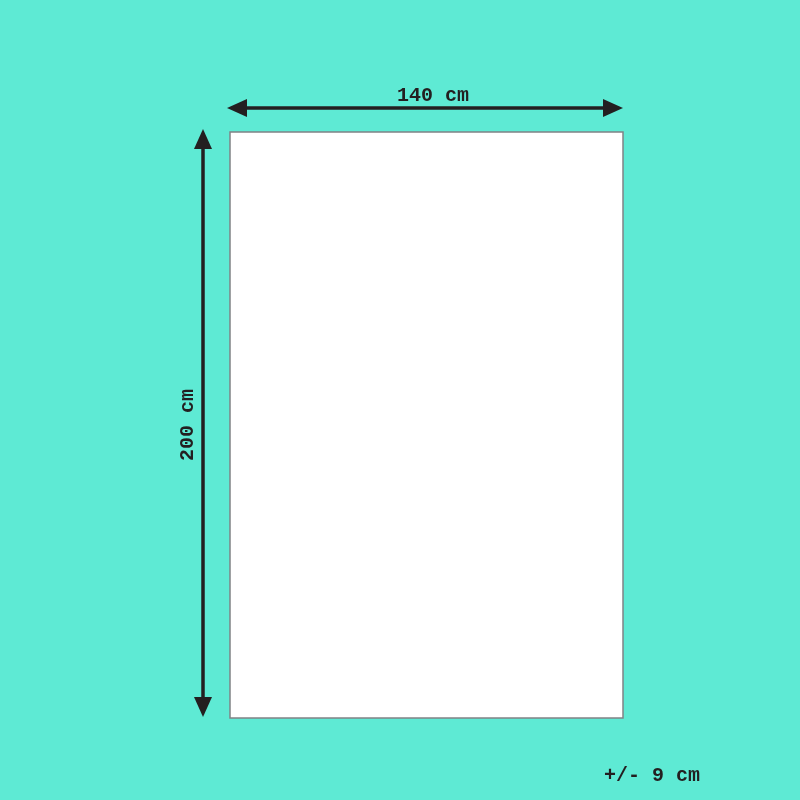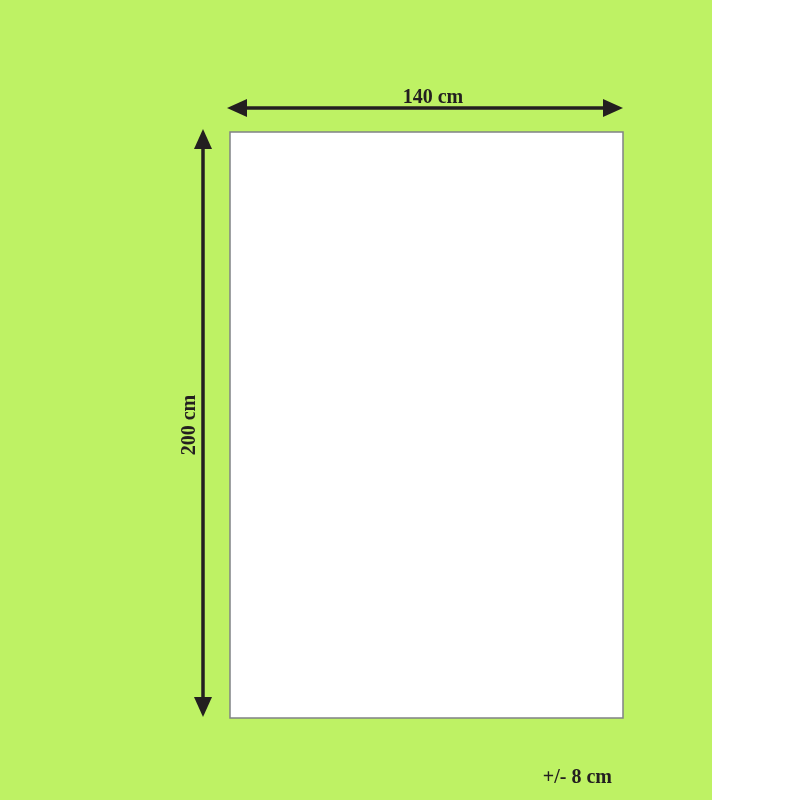--- a/index.html
+++ b/index.html
@@ -2,24 +2,24 @@
 <html><head>
 <meta charset="utf-8">
 <style>
   html, body {
     margin: 0;
     padding: 0;
     background: #ffffff;
   }
   .canvas {
     position: relative;
-    width: 712px;
+    width: 800px;
     height: 800px;
-    background: #bef264;
-    font-family: Liberation Serif, serif;
+    background: #5eead4;
+    font-family: Liberation Mono, monospace;
     overflow: hidden;
   }
   .layer {
     position: absolute;
     left: 0;
     top: 0;
   }
   .outline {
     fill: #ffffff;
     stroke-width: 1.5;
@@ -71,15 +71,15 @@
       <line class="arrow-line" x1="203" y1="144" x2="203" y2="702" stroke="#231f20"></line>
       <polygon points="203,129 194,149 212,149" fill="#231f20"></polygon>
       <polygon points="203,717 194,697 212,697" fill="#231f20"></polygon>
     </g>
   </svg>
 
   <div class="label width-label">140 cm</div>
 
   <div class="label height-label">200 cm</div>
 
-  <div class="label tolerance-label">+/- 8 cm</div>
+  <div class="label tolerance-label">+/- 9 cm</div>
 
 </div>
 
 </body></html>

